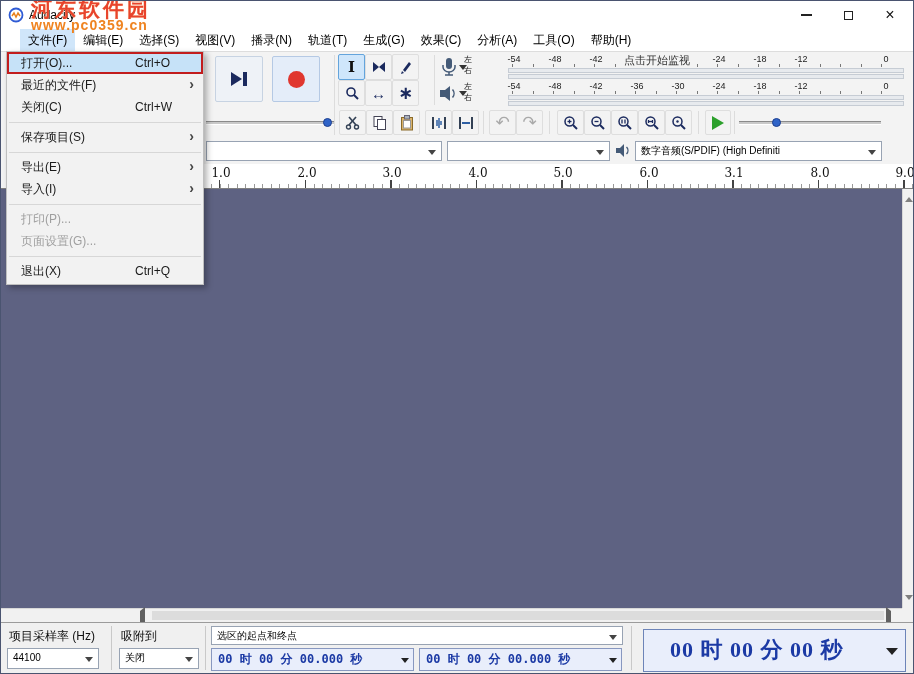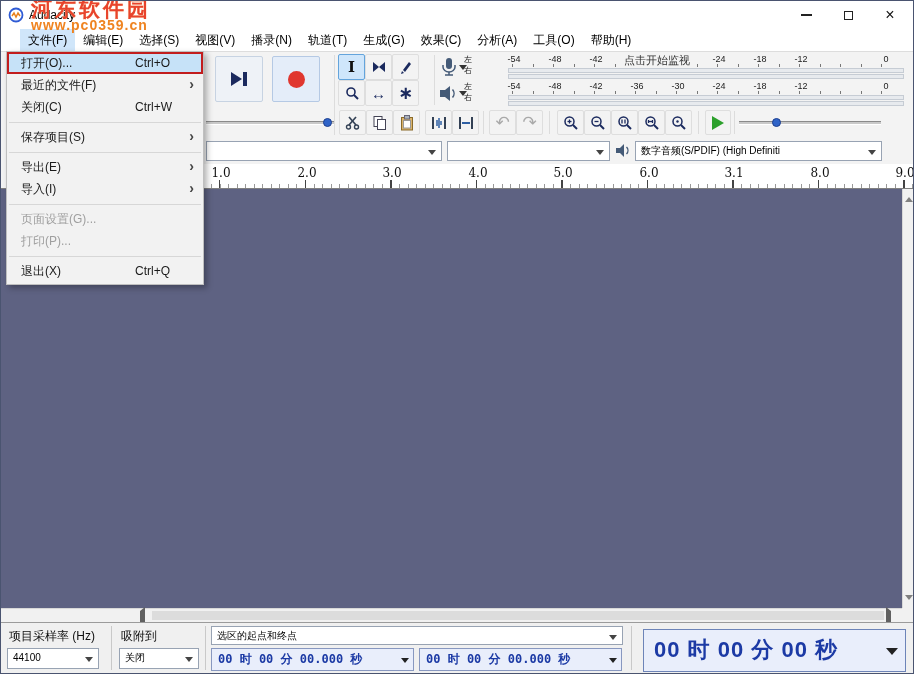--- a/index.html
+++ b/index.html
@@ -77,21 +77,21 @@
   .tri-right{width:0;height:0;border:4px solid transparent;border-left:5px solid #606060;margin:1px auto}
   .hs-thumb{position:absolute;left:151px;top:2px;width:732px;height:9px;background:#dcdcdc}
   .hcorner{position:absolute;left:901px;top:607px;width:13px;height:14px;background:#f1f1f1}
 
   
   .statusbar{position:absolute;left:0;top:621px;width:100%;height:53px;background:#f0f0f0;border-top:1px solid #9b9b9b}
   .sb-label{position:absolute;font-size:12px;color:#111;white-space:nowrap}
   .sb-sep{position:absolute;top:3px;width:1px;height:44px;background:#c9c9c9}
   .timefield{position:absolute;height:23px;background:#e9eefb;border:1px solid #8898c0;color:#1c3aa5;font-family:"DejaVu Sans Mono",monospace;font-weight:bold;font-size:12px;line-height:21px;padding-left:6px;white-space:nowrap}
   .timefield::after{content:"";position:absolute;right:4px;top:9px;border:4px solid transparent;border-top:5px solid #222}
-  .bigtime{position:absolute;left:642px;top:6px;width:263px;height:43px;background:#e9eefb;border:1px solid #6d84b8;color:#1c3aa5;font-family:Liberation Sans, sans-serif;font-weight:bold;font-size:22px;line-height:40px;padding-left:10px;letter-spacing:1px;white-space:nowrap}
+  .bigtime{position:absolute;left:642px;top:6px;width:263px;height:43px;background:#e9eefb;border:1px solid #6d84b8;color:#1c3aa5;font-family:Liberation Serif, serif;font-weight:bold;font-size:22px;line-height:40px;padding-left:26px;letter-spacing:1px;white-space:nowrap}
   .bigtime::after{content:"";position:absolute;right:7px;top:18px;border:6px solid transparent;border-top:7px solid #222}
 
   
   .filemenu{position:absolute;left:5px;top:50px;width:198px;background:#f2f2f2;border:1px solid #bfbfbf;box-shadow:3px 3px 6px rgba(0,0,0,.3);z-index:100;padding-bottom:2px}
   .fm-item{position:relative;height:22px}
   .fm-label{position:absolute;left:14px;top:0;line-height:22px;font-size:12px;color:#1a1a1a;white-space:nowrap}
   .fm-short{position:absolute;left:128px;top:0;line-height:22px;font-size:12px;color:#1a1a1a}
   .fm-arrow{position:absolute;right:9px;top:0;line-height:21px;font-size:14px;font-weight:bold;color:#444}
   .fm-item.hl{background:#c6e2f8;border:2px solid #c21d1d}
   .fm-item.hl .fm-label{left:12px;line-height:18px}
@@ -432,24 +432,24 @@
     <div class="fm-item">
       <span class="fm-label">导出(E)</span>
       <span class="fm-arrow">›</span>
     </div>
     <div class="fm-item">
       <span class="fm-label">导入(I)</span>
       <span class="fm-arrow">›</span>
     </div>
     <div class="fm-sep"></div>
     <div class="fm-item dis">
+      <span class="fm-label">打印(P)...</span>
+    </div>
+    <div class="fm-item dis">
       <span class="fm-label">页面设置(G)...</span>
-    </div>
-    <div class="fm-item dis">
-      <span class="fm-label">打印(P)...</span>
     </div>
     <div class="fm-sep"></div>
     <div class="fm-item">
       <span class="fm-label">退出(X)</span>
       <span class="fm-short">Ctrl+Q</span>
     </div>
   </div>
 
 </div>
 

